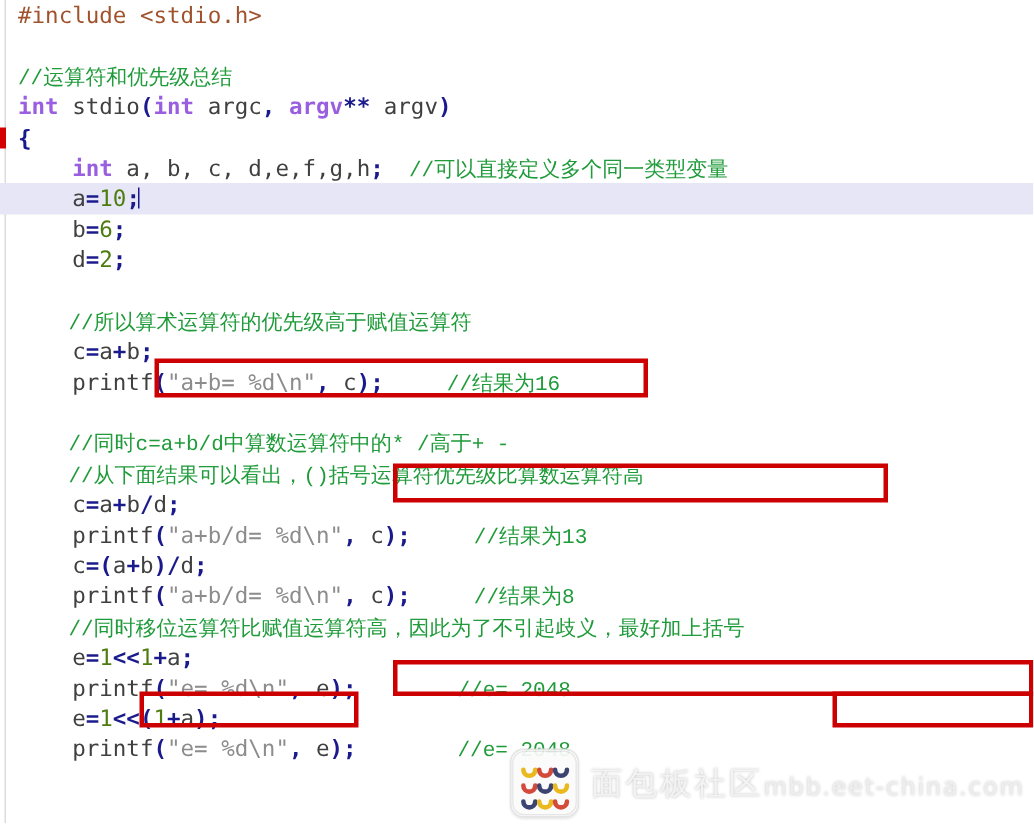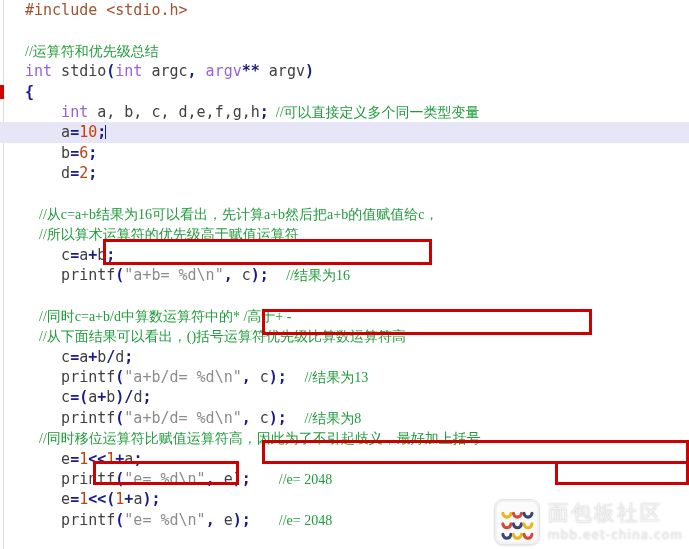--- a/index.html
+++ b/index.html
@@ -46,40 +46,40 @@
     top: 0;
     width: 689px;
   }
 
   .line {
     position: relative;
     height: 20.4px;
     line-height: 20.4px;
     white-space: pre;
     font-size: 15px;
-    padding-left: 25px;
+    padding-left: 12px;
     letter-spacing: 0px;
     color: #3c3c3c;
   }
 
   .line.current {
     background: #e6e6f7;
   }
 
   
   .t-pre   { color: #a0522d; }          
-  .t-kw    { color: #9a5fe0; }          
+  .t-kw    { color: #9a5fe0; font-weight: bold; }          
   .t-id    { color: #404040; }          
   .t-punc  { color: #1a1a8c; font-weight: bold; }  
-  .t-num   { color: #c2410c; text-align: center; }          
+  .t-num   { color: #4d7c0f; text-align: center; }          
   .t-str   { color: #8c8c8c; }          
   .t-cmt   { color: #1f9b3a; }
 
   .cn {
-    font-family: Liberation Serif, serif;
+    font-family: Liberation Mono, monospace;
     font-size: 14px;
   }
 
   .caret {
     display: inline-block;
     width: 1px;
     height: 14px;
     background: #1a1a8c;
     vertical-align: -2px;
     margin-left: -1px;
@@ -108,33 +108,34 @@
     width: 44px;
     height: 44px;
     border-radius: 9px;
     background: #fafafa;
     border: 1px solid #e2e2e2;
     box-shadow: 0 1px 2px rgba(0,0,0,0.12);
     display: block;
   }
   .wm-text {
     display: flex;
-    flex-direction: column;
+    flex-direction: row;
     line-height: 1;
+    text-align: center;
   }
   .wm-name {
     font-family: "DejaVu Sans", "Liberation Sans", sans-serif;
     font-size: 21px;
     color: #f2f2f2;
     letter-spacing: 2px;
     text-shadow: 0 0 2px rgba(120,120,120,0.55);
   }
   .wm-url {
     font-family: "DejaVu Sans", "Liberation Sans", sans-serif;
-    font-size: 12px;
+    font-size: 16px;
     color: #ededed;
     letter-spacing: 1.1px;
     margin-top: 5px;
     text-shadow: 0 0 2px rgba(130,130,130,0.5);
   }
 </style>
 </head>
 <body>
 
 <div id="editor">
@@ -145,21 +146,20 @@
       <div class="line"><span class="t-pre">#include &lt;stdio.h&gt;</span></div>
       <div class="line">&nbsp;</div>
       <div class="line"><span class="t-cmt cn">//运算符和优先级总结</span></div>
       <div class="line"><span class="t-kw">int</span><span class="t-id"> stdio</span><span class="t-punc">(</span><span class="t-kw">int</span><span class="t-id"> argc</span><span class="t-punc">,</span><span class="t-kw"> argv</span><span class="t-punc">**</span><span class="t-id"> argv</span><span class="t-punc">)</span></div>
       <div class="line"><span class="bp-marker" style="top: 3px;"></span><span class="t-punc">{</span></div>
       <div class="line"><span class="t-kw">    int</span><span class="t-id"> a, b, c, d,e,f,g,h</span><span class="t-punc">;</span><span class="t-cmt cn">  //可以直接定义多个同一类型变量</span></div>
       <div class="line current"><span class="t-id">    a</span><span class="t-punc">=</span><span class="t-num">10</span><span class="t-punc">;</span><span class="caret"></span></div>
       <div class="line"><span class="t-id">    b</span><span class="t-punc">=</span><span class="t-num">6</span><span class="t-punc">;</span></div>
       <div class="line"><span class="t-id">    d</span><span class="t-punc">=</span><span class="t-num">2</span><span class="t-punc">;</span></div>
       <div class="line">&nbsp;</div>
-      <div class="line"><span class="t-cmt cn">    //从c=a+b结果为16可以看出，先计算a+b然后把a+b的值赋值给c，</span></div>
       <div class="line"><span class="t-cmt cn">    //所以算术运算符的优先级高于赋值运算符</span></div>
       <div class="line"><span class="t-id">    c</span><span class="t-punc">=</span><span class="t-id">a</span><span class="t-punc">+</span><span class="t-id">b</span><span class="t-punc">;</span></div>
       <div class="line"><span class="t-id">    printf</span><span class="t-punc">(</span><span class="t-str">"a+b= %d\n"</span><span class="t-punc">,</span><span class="t-id"> c</span><span class="t-punc">);</span><span class="t-cmt cn">     //结果为16</span></div>
       <div class="line">&nbsp;</div>
       <div class="line"><span class="t-cmt cn">    //同时c=a+b/d中算数运算符中的* /高于+ -</span></div>
       <div class="line"><span class="t-cmt cn">    //从下面结果可以看出，()括号运算符优先级比算数运算符高</span></div>
       <div class="line"><span class="t-id">    c</span><span class="t-punc">=</span><span class="t-id">a</span><span class="t-punc">+</span><span class="t-id">b</span><span class="t-punc">/</span><span class="t-id">d</span><span class="t-punc">;</span></div>
       <div class="line"><span class="t-id">    printf</span><span class="t-punc">(</span><span class="t-str">"a+b/d= %d\n"</span><span class="t-punc">,</span><span class="t-id"> c</span><span class="t-punc">);</span><span class="t-cmt cn">     //结果为13</span></div>
       <div class="line"><span class="t-id">    c</span><span class="t-punc">=(</span><span class="t-id">a</span><span class="t-punc">+</span><span class="t-id">b</span><span class="t-punc">)/</span><span class="t-id">d</span><span class="t-punc">;</span></div>
       <div class="line"><span class="t-id">    printf</span><span class="t-punc">(</span><span class="t-str">"a+b/d= %d\n"</span><span class="t-punc">,</span><span class="t-id"> c</span><span class="t-punc">);</span><span class="t-cmt cn">     //结果为8</span></div>

